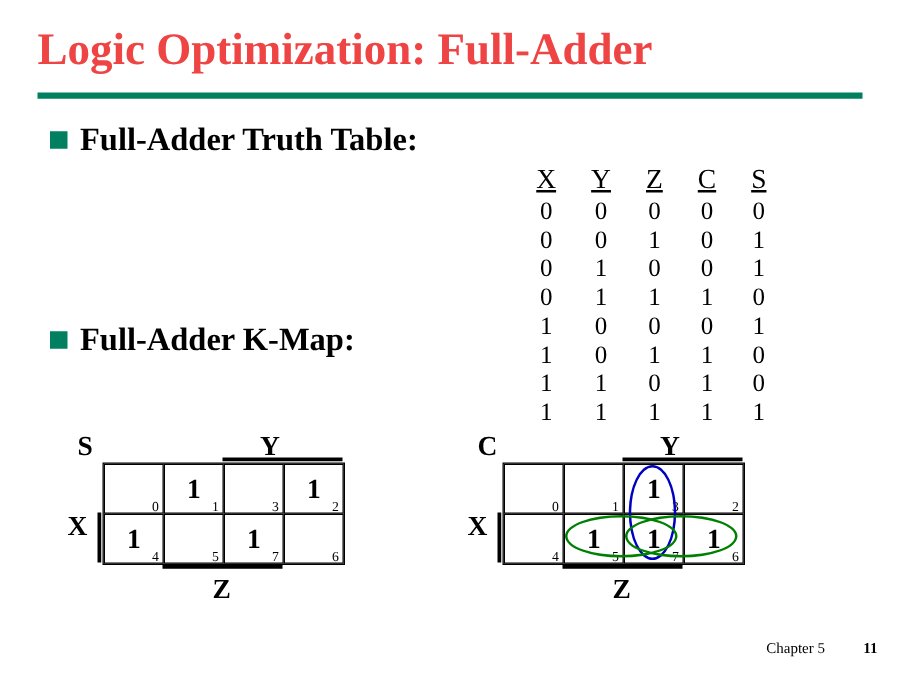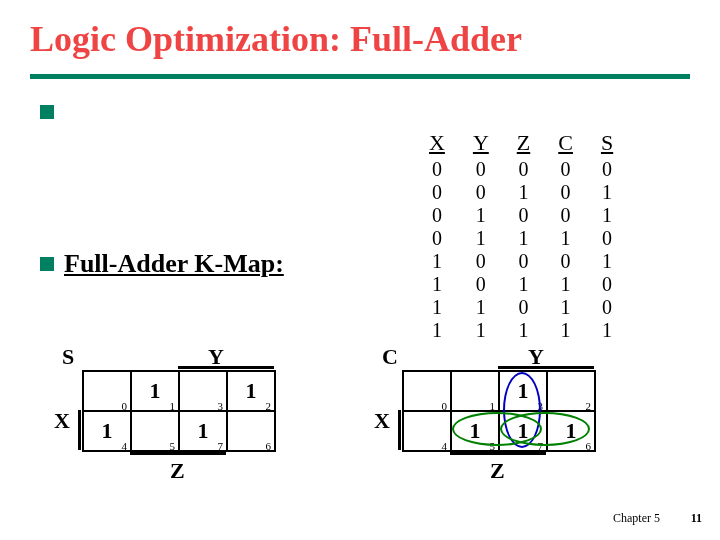--- a/index.html
+++ b/index.html
@@ -23,21 +23,21 @@
     height: 5px;
     background: #008060;
     margin: 14px 30px 0 30px;
   }
   .bullet-row {
     display: flex;
     align-items: flex-start;
     margin-top: 18px;
     padding-left: 40px;
   }
-  .bullet-row.second { margin-top: 8px; text-decoration: underline; }
+  .bullet-row.second { margin-top: 8px; }
   .bullet-mark {
     width: 14px;
     height: 14px;
     background: #008060;
     margin-top: 8px;
     margin-right: 10px;
     flex-shrink: 0;
   }
   .bullet-text {
     font-size: 26px;
@@ -138,20 +138,21 @@
   }
 </style>
 </head>
 <body>
 
 <div class="title">Logic Optimization: Full-Adder</div>
 <div class="rule"></div>
 
 <div class="bullet-row">
   <div class="bullet-mark"></div>
+  <div class="bullet-text">Full-Adder Truth Table:</div>
 </div>
 
 <table class="truth-table">
   <thead>
       <tr>
     <th>X</th>
     <th>Y</th>
     <th>Z</th>
     <th>C</th>
     <th>S</th>

